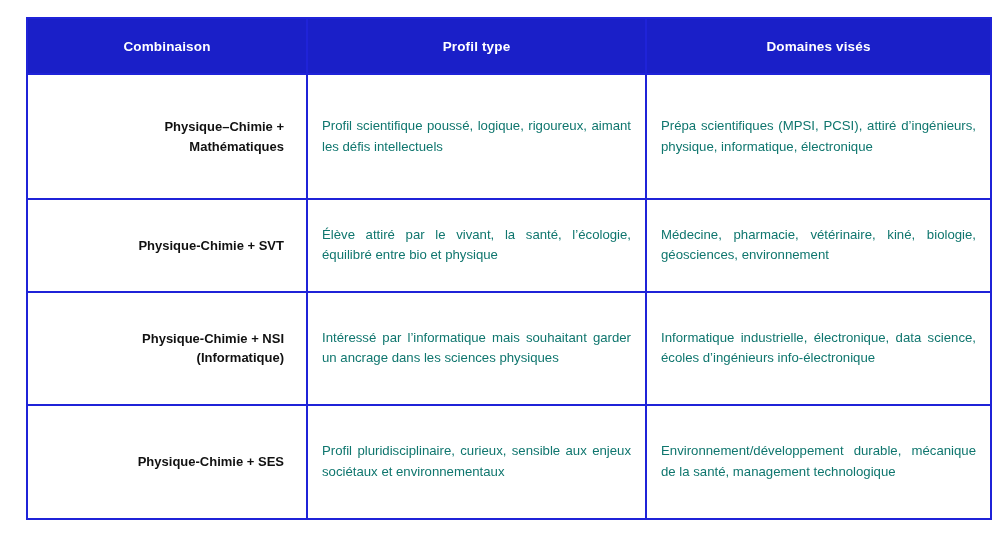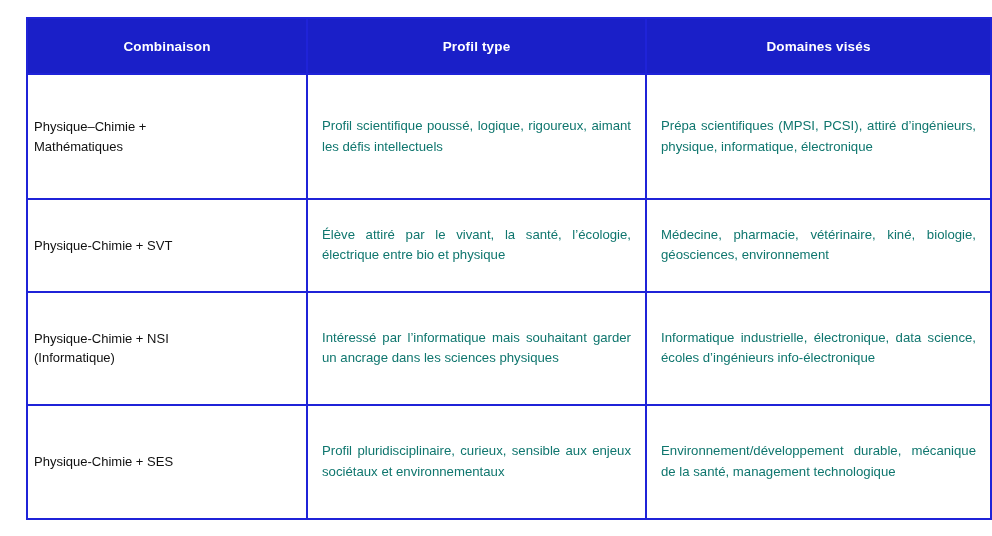--- a/index.html
+++ b/index.html
@@ -54,26 +54,26 @@
     box-sizing: border-box;
   }
 
   tbody td {
     border: 2px solid #1f23d8;
     background: #ffffff;
     vertical-align: middle;
     box-sizing: border-box;
   }
   tbody td.combi {
-    text-align: left;
-    font-weight: normal;
+    text-align: right;
+    font-weight: bold;
     font-size: 13px;
     color: #111111;
     line-height: 1.5;
-    padding: 10px 6px;
+    padding: 10px 22px;
   }
   tbody td.desc {
     text-align: justify;
     text-align-last: left;
     font-size: 13.2px;
     color: #0f766e;
     line-height: 1.55;
     padding: 10px 14px 10px 14px;
     hyphens: none;
   }
@@ -105,21 +105,21 @@
       </thead>
       <tbody>
         <tr class="r1">
           <td class="combi nowrap-break">Physique–Chimie +
 Mathématiques</td>
           <td class="desc">Profil scientifique poussé, logique, rigoureux, aimant les défis intellectuels</td>
           <td class="desc">Prépa scientifiques (MPSI, PCSI), attiré d’ingénieurs, physique, informatique, électronique</td>
         </tr>
         <tr class="r2">
           <td class="combi nowrap-break">Physique-Chimie + SVT</td>
-          <td class="desc">Élève attiré par le vivant, la santé, l’écologie, électrique entre bio et physique</td>
+          <td class="desc">Élève attiré par le vivant, la santé, l’écologie, équilibré entre bio et physique</td>
           <td class="desc">Médecine, pharmacie, vétérinaire, kiné, biologie, géosciences, environnement</td>
         </tr>
         <tr class="r4">
           <td class="combi nowrap-break">Physique-Chimie + NSI
 (Informatique)</td>
           <td class="desc">Intéressé par l’informatique mais souhaitant garder un ancrage dans les sciences physiques</td>
           <td class="desc">Informatique industrielle, électronique, data science, écoles d’ingénieurs info-électronique</td>
         </tr>
         <tr class="r5">
           <td class="combi nowrap-break">Physique-Chimie + SES</td>

